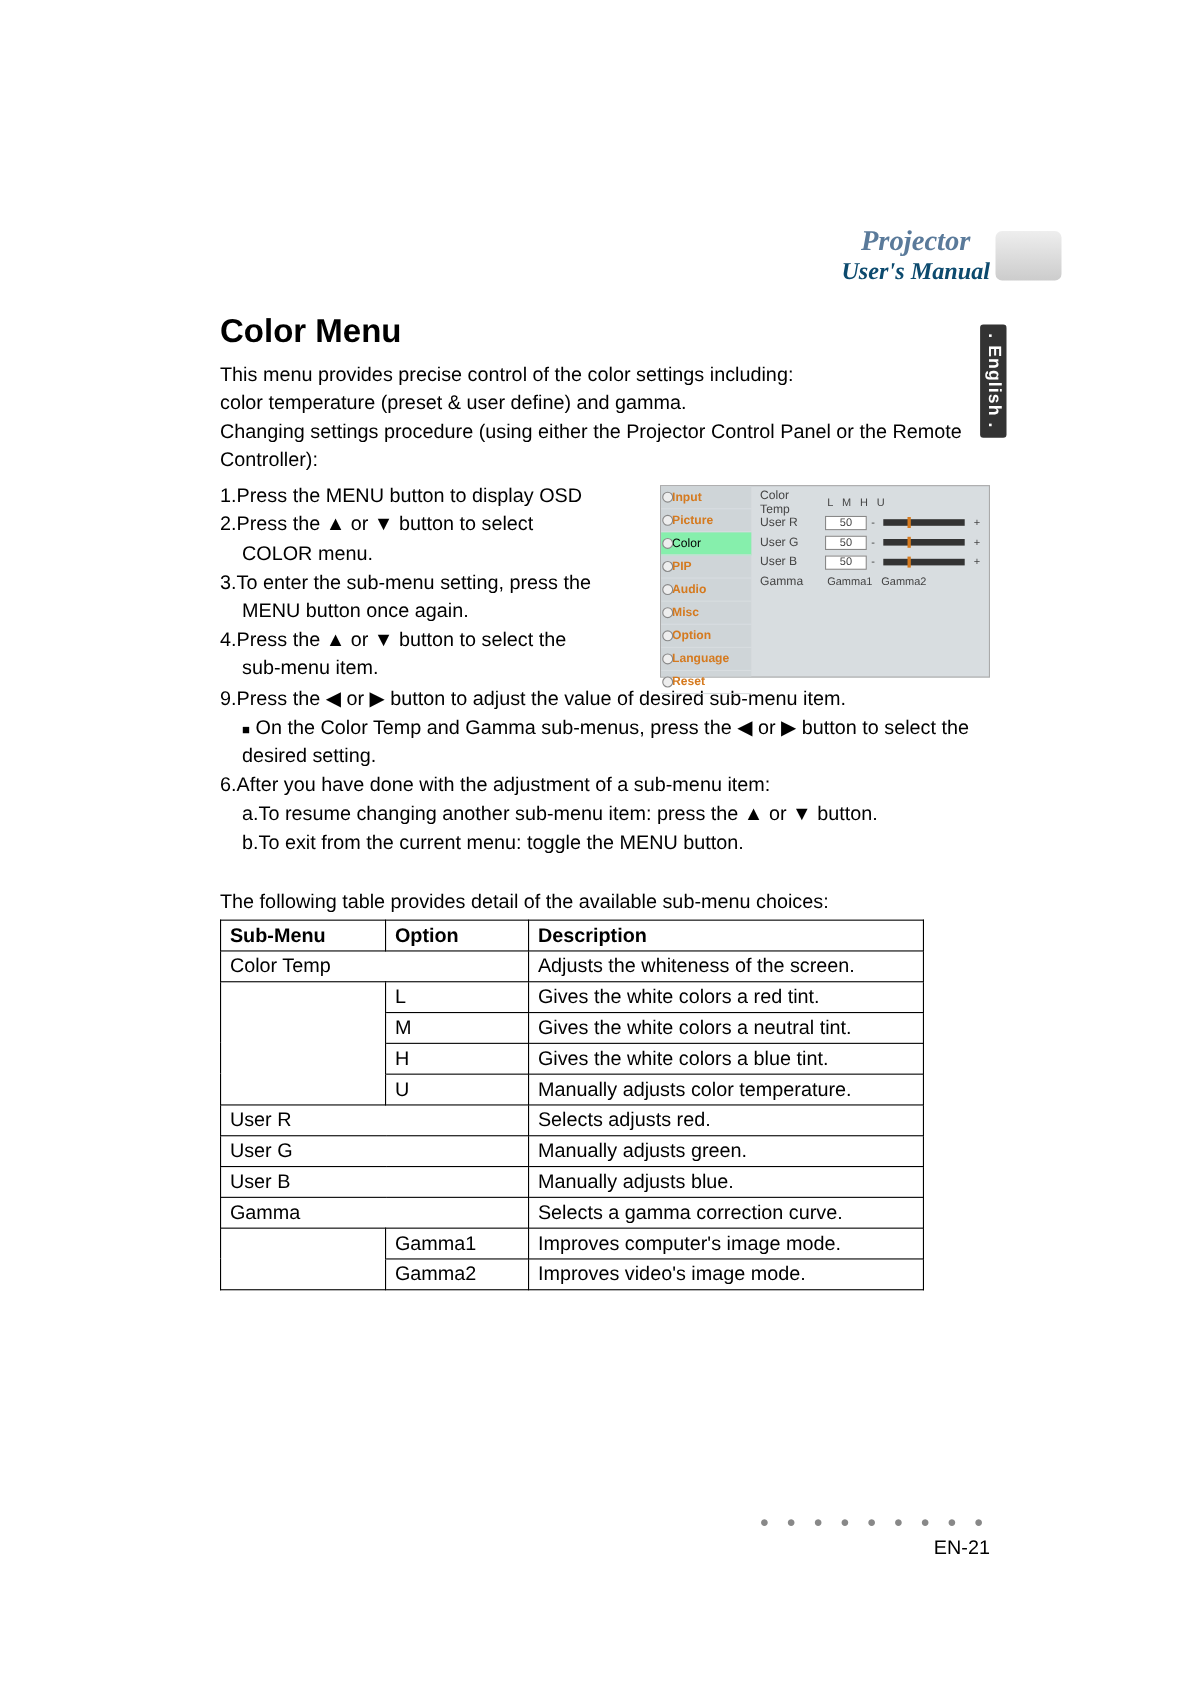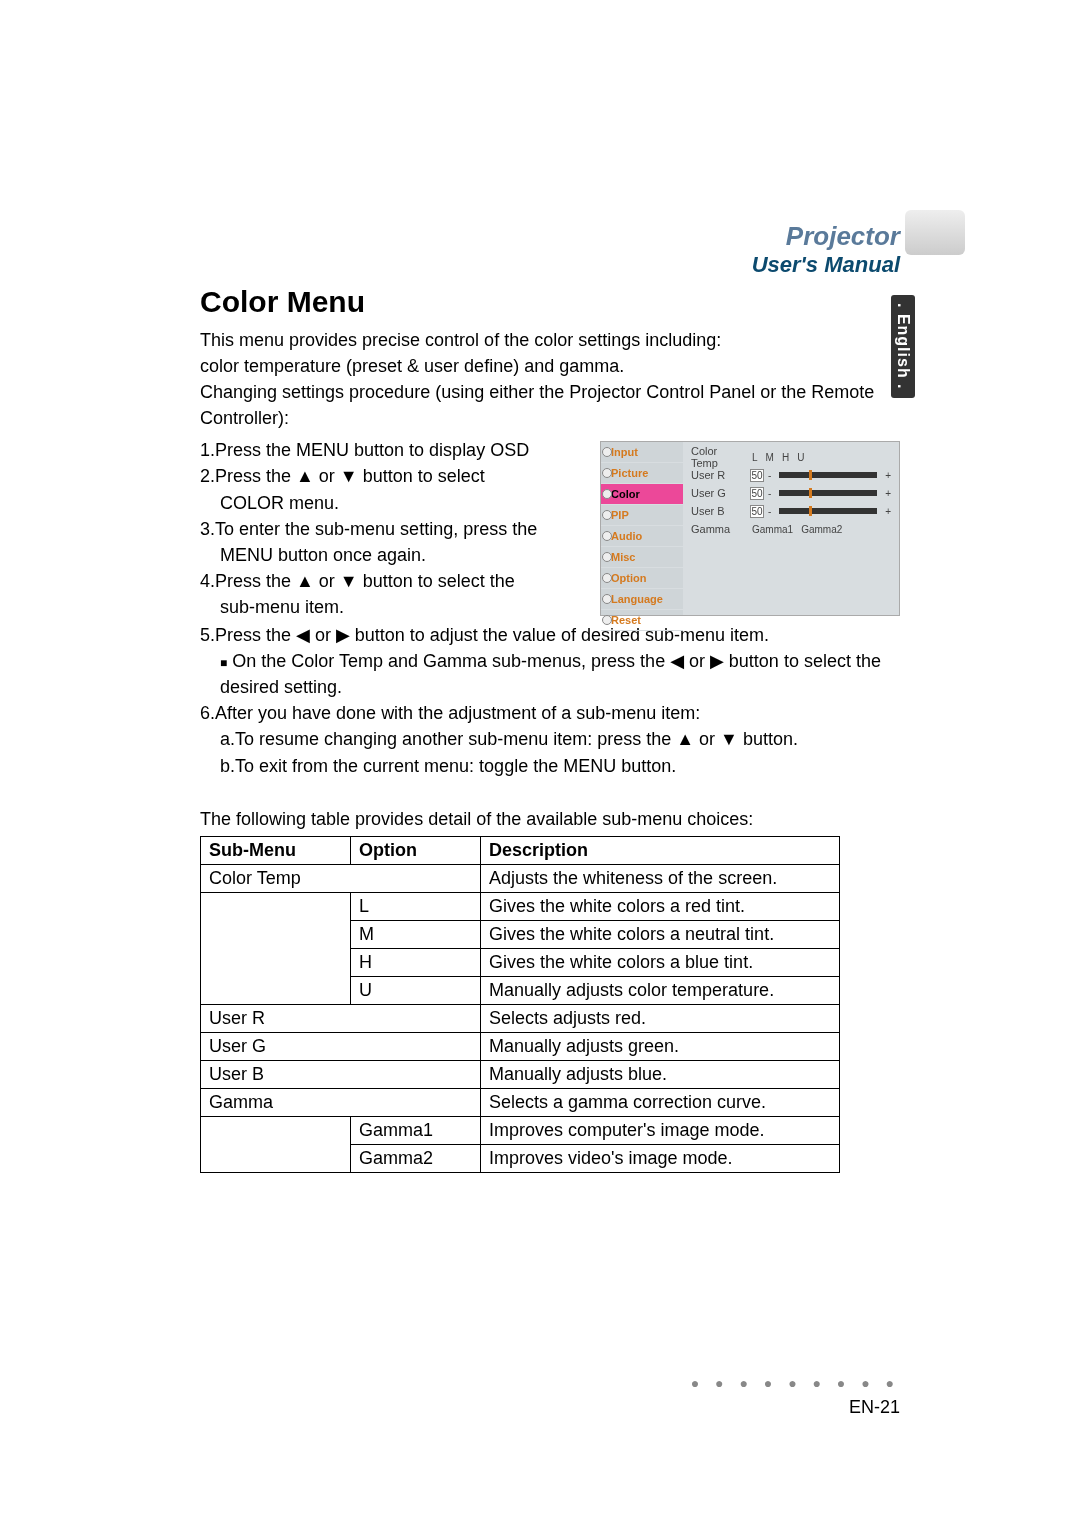--- a/index.html
+++ b/index.html
@@ -6,23 +6,24 @@
   body {
     font-family: Arial, Helvetica, sans-serif;
     background: #fff;
     width: 1080px;
     height: 1528px;
     position: relative;
     color: #000;
   }
   .header {
     position: absolute;
-    top: 221px;
+    top: 204px;
     right: 180px;
-    text-align: right;
+    text-align: center;
+    font-family: Liberation Serif, serif;
   }
   .header-title {
     color: #5a7a9a;
     font-style: italic;
     font-weight: bold;
     font-size: 26px;
   }
   .header-sub {
     color: #0c4a6e;
     font-style: italic;
@@ -109,25 +110,25 @@
   .osd-nav div::before {
     content: '';
     width: 8px; height: 8px;
     border: 1px solid #888;
     border-radius: 50%;
     position: absolute;
     left: 1px; top: 5px;
     background: #eee;
   }
   .osd-nav .hl { color: #d57a1f; font-weight: bold; }
-  .osd-nav .sel { background: #ec4899; color: #000; font-weight: bold; }
+  .osd-nav .sel { background: #86efac; color: #000; }
   .osd-body { flex: 1; padding: 6px 8px; }
   .osd-row { display: flex; align-items: center; height: 18px; gap: 4px; }
   .osd-row .lbl { width: 55px; }
-  .osd-row .val { border:1px solid #888; background:#fff; width:14px; text-align:center; font-size:10px;}
+  .osd-row .val { border:1px solid #888; background:#fff; width:38px; text-align:center; font-size:10px;}
   .osd-row .bar { flex:1; height:6px; background:#333; position:relative; margin:0 4px;}
   .osd-row .bar::before{content:'';position:absolute;left:30%;top:-2px;width:3px;height:10px;background:#d57a1f;}
   .osd-row .minus, .osd-row .plus { font-size:10px;}
   .osd-row .opts { display:flex; gap:4px; font-size:10px;}
   .osd-row .opts span {padding:0 2px;}
   .table-note { font-size: 18px; margin-top: 30px; margin-bottom: 6px; }
   table.options {
     border-collapse: collapse;
     font-size: 18px;
     width: 640px;
@@ -229,21 +230,21 @@
       <p>1.Press the MENU button to display OSD</p>
       <p>2.Press the ▲ or ▼ button to select</p>
       <p class="indent">COLOR menu.</p>
       <p>3.To enter the sub-menu setting, press the</p>
       <p class="indent">MENU button once again.</p>
       <p>4.Press the ▲ or ▼ button to select the</p>
       <p class="indent">sub-menu item.</p>
     </div>
 
     <div class="steps-full">
-      <p>5.Press the ◀ or ▶ button to adjust the value of desired sub-menu item.</p>
+      <p>9.Press the ◀ or ▶ button to adjust the value of desired sub-menu item.</p>
       <p class="indent"><span class="sq">■</span> <span>On the Color Temp and Gamma sub-menus, press the ◀ or ▶ button to select the desired setting.</span></p>
       <p>6.After you have done with the adjustment of a sub-menu item:</p>
       <p class="indent">a.To resume changing another sub-menu item: press the ▲ or ▼ button.</p>
       <p class="indent">b.To exit from the current menu: toggle the MENU button.</p>
     </div>
   </div>
 
   <p class="table-note">The following table provides detail of the available sub-menu choices:</p>
 
   <table class="options">

